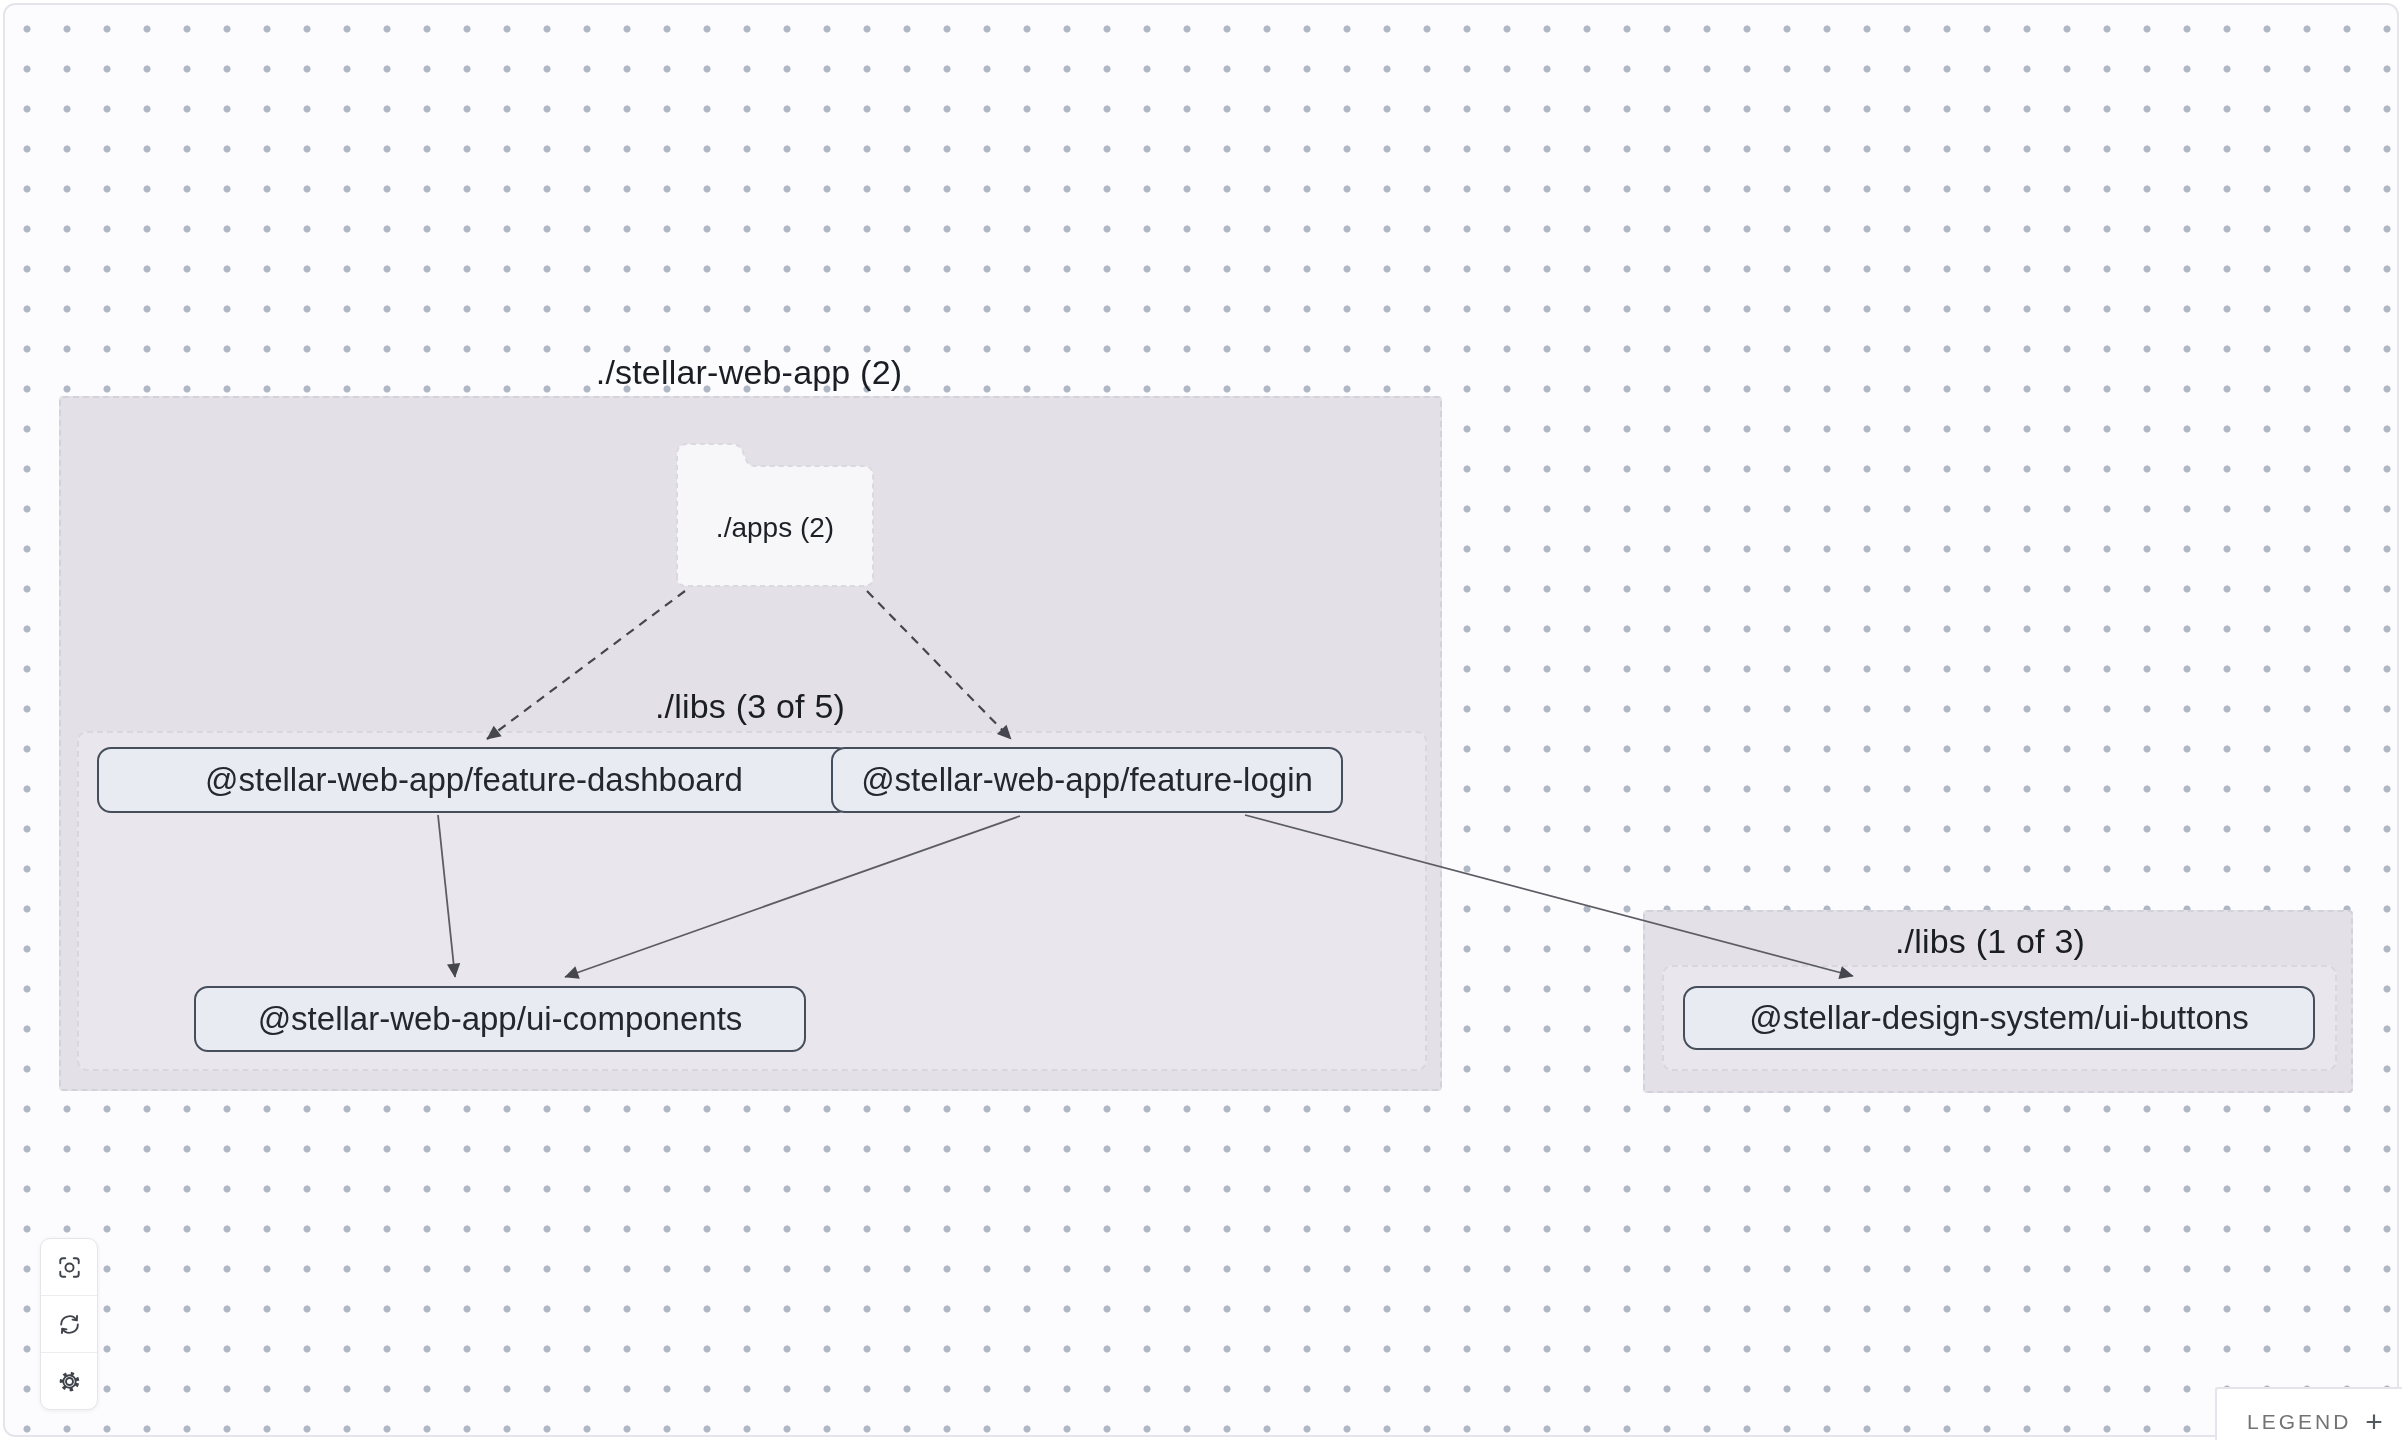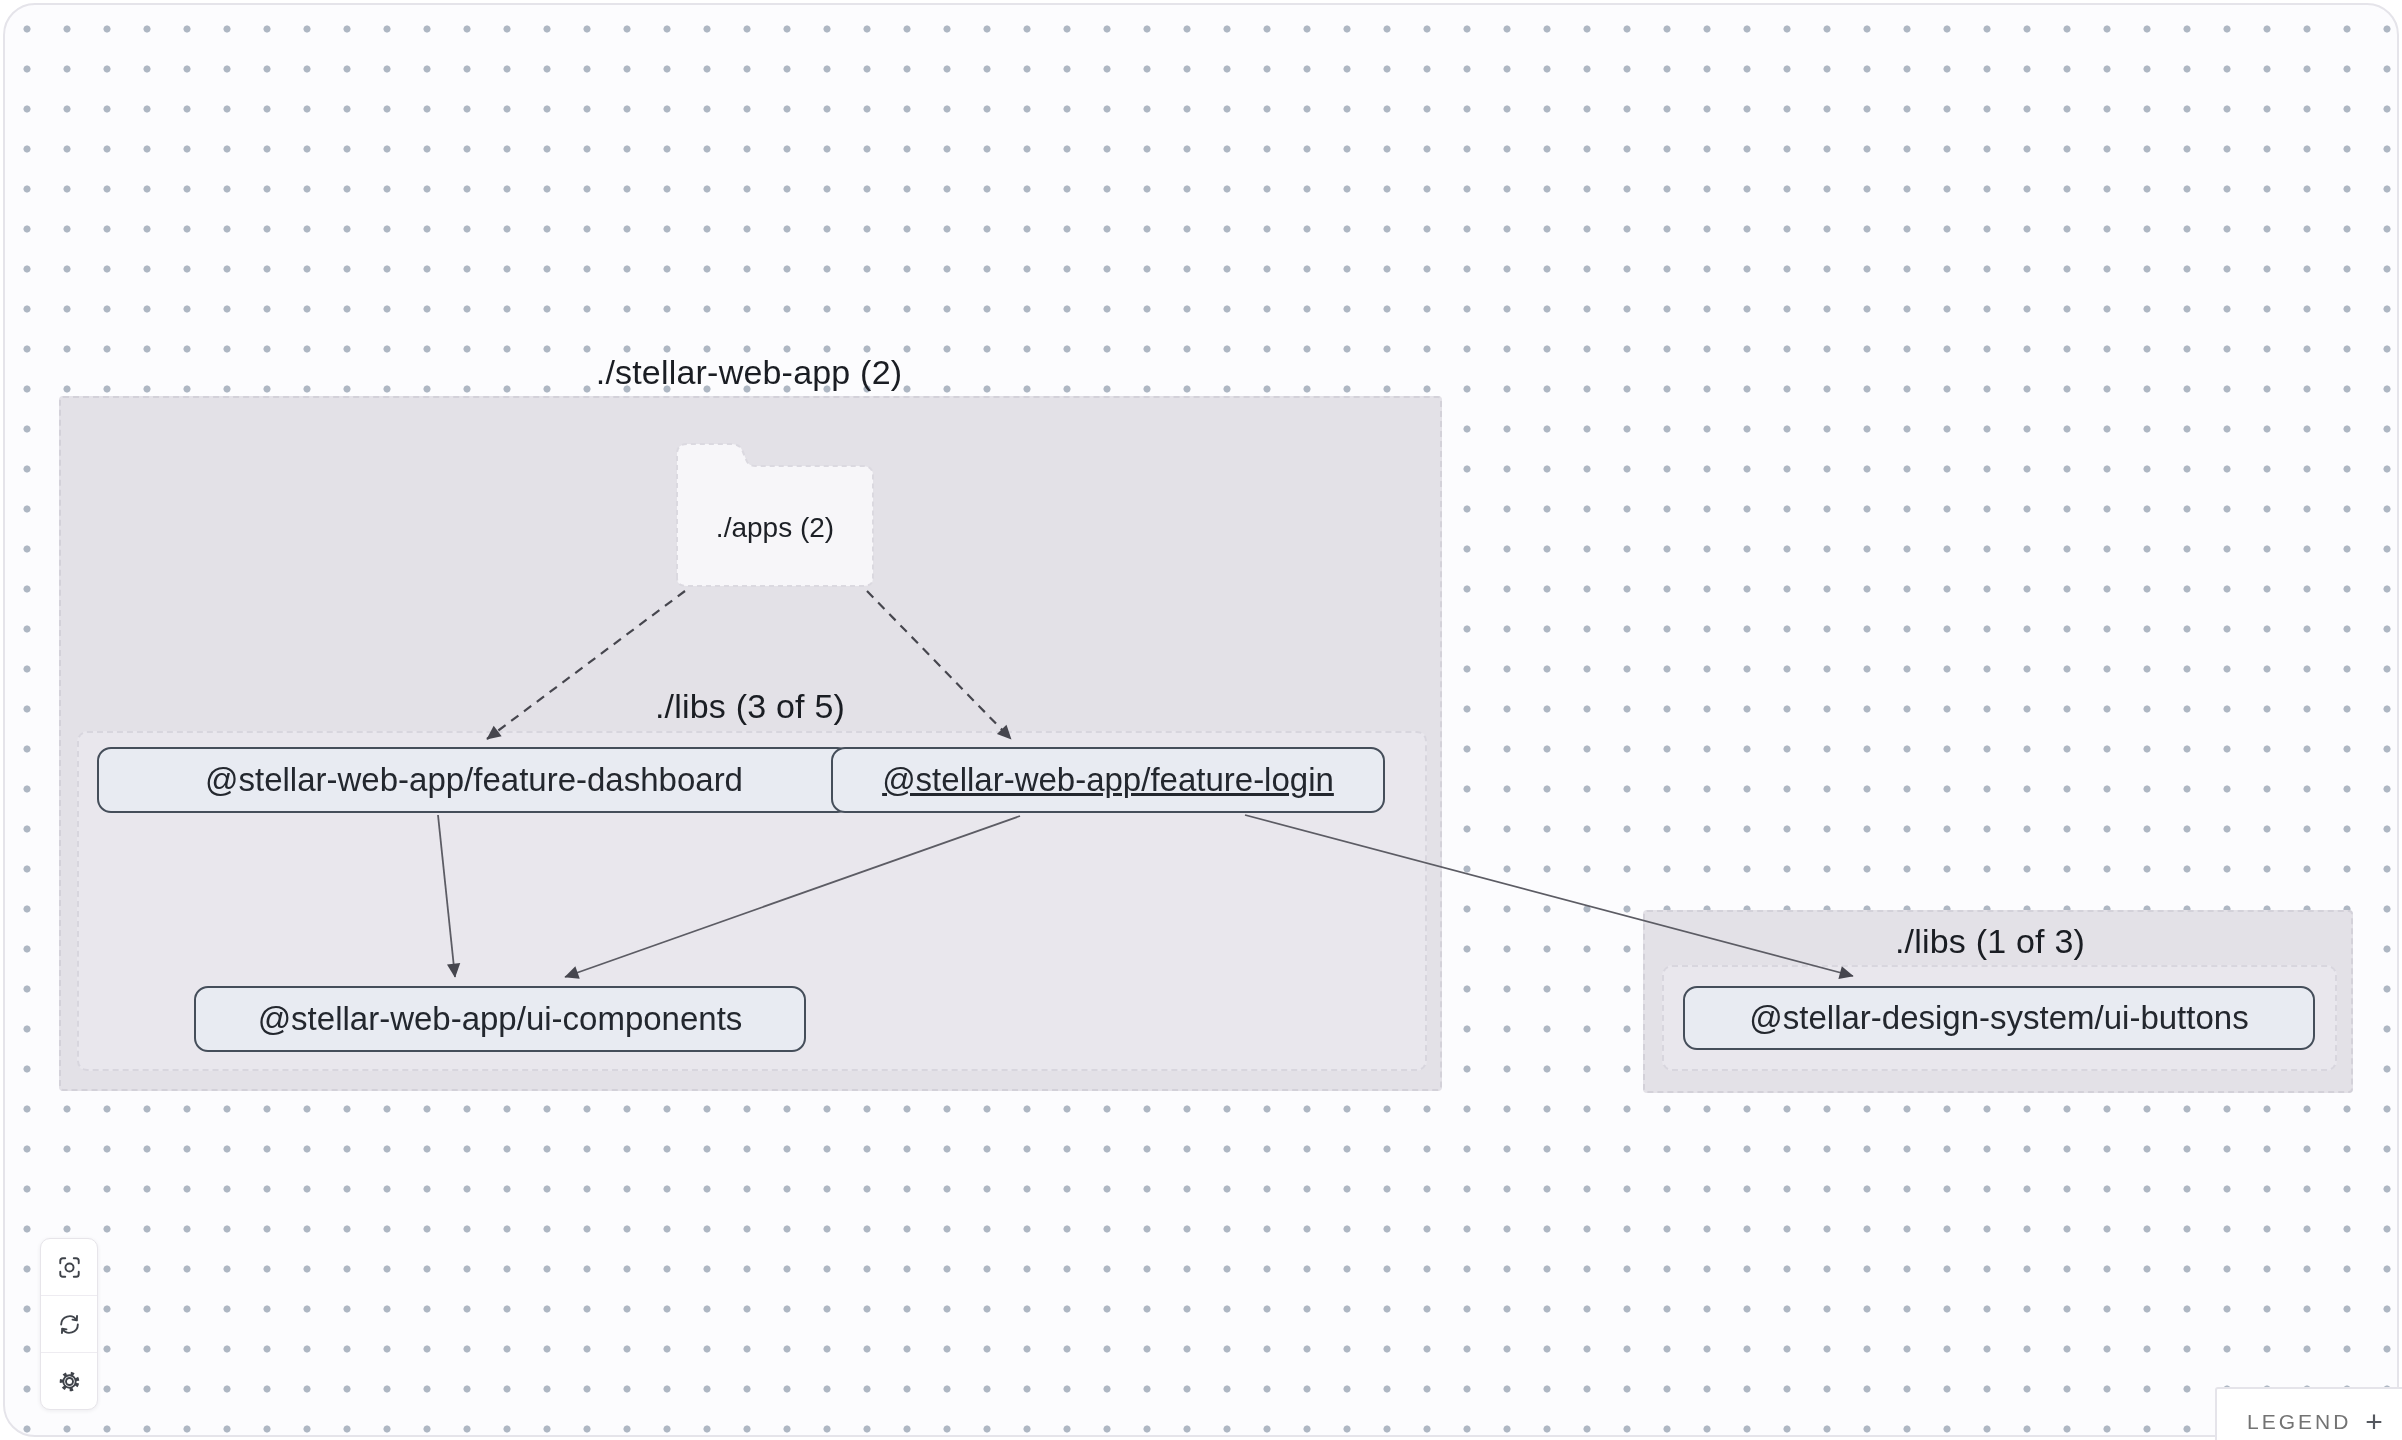--- a/index.html
+++ b/index.html
@@ -1,19 +1,19 @@
 <!DOCTYPE html>
 <html><head>
 <meta charset="utf-8">
 <style>
   html,body{margin:0;padding:0;background:#ffffff;}
   body{width:2402px;height:1440px;position:relative;overflow:hidden;
        font-family:"Liberation Sans", sans-serif;}
   .canvas{position:absolute;left:3px;top:3px;right:3px;bottom:3px;
-          border:2px solid #e5e4ea;border-radius:32px;
+          border:2px solid #e5e4ea;border-radius:12px;
           background-color:#fcfcfe;
           background-image:radial-gradient(circle, #aeb7c3 3.2px, rgba(174,183,195,0) 3.9px);
           background-size:40px 40px;background-position:2px 4px;}
   .group{position:absolute;background:#e3e1e7;border:2px dashed #d3d1d9;border-radius:4px;box-sizing:border-box;}
   .subgroup{position:absolute;background:#e9e7ed;border:2px dashed #d8d6de;border-radius:10px;box-sizing:border-box;}
   .glabel{position:absolute;transform:translateX(-50%);white-space:nowrap;
           font-size:34px;color:#1a1d23;letter-spacing:0.2px;}
   .gnode{position:absolute;background:#e8ebf2;border:2.5px solid #454e5a;border-radius:14px;
          box-sizing:border-box;display:flex;align-items:center;justify-content:center;
          font-size:33px;color:#23272e;white-space:nowrap;cursor:pointer;}
@@ -66,21 +66,21 @@
 
   <div class="folder-wrap" style="left:670px;top:437px;width:200px;height:146px;">
     <svg width="200" height="146" viewBox="0 0 200 146">
       <path d="M2 136 V12 Q2 2 12 2 H56 Q65 2 67.5 9 L71.5 18.5 Q73.5 24 81 24 H188
                Q198 24 198 34 V136 Q198 144 188 144 H12 Q2 144 2 136 Z" fill="#f7f6f9" stroke="#dbd9e0" stroke-width="2" stroke-dasharray="5 4"></path>
     </svg>
     <div class="folder-label">./apps (2)</div>
   </div>
 
   <div class="gnode" style="left:92px;top:742px;width:754px;height:66px;">@stellar-web-app/feature-dashboard</div>
-  <div class="gnode" style="left:826px;top:742px;width:554px;height:66px;text-decoration:underline;">@stellar-web-app/feature-login</div>
+  <div class="gnode" style="left:826px;top:742px;width:512px;height:66px;">@stellar-web-app/feature-login</div>
   <div class="gnode" style="left:149px;top:981px;width:612px;height:66px;margin-left:40px;">@stellar-web-app/ui-components</div>
   <div class="gnode" style="left:1678px;top:981px;width:632px;height:64px;">@stellar-design-system/ui-buttons</div>
 
   <div class="toolbar">
     <button class="tbtn">
       <svg viewBox="0 0 24 24" fill="none" stroke="#3f434a" stroke-width="1.7" stroke-linecap="round">
         <path d="M3.8 8.2 V6.1 Q3.8 3.8 6.1 3.8 H8.2"></path>
         <path d="M15.8 3.8 H17.9 Q20.2 3.8 20.2 6.1 V8.2"></path>
         <path d="M20.2 15.8 V17.9 Q20.2 20.2 17.9 20.2 H15.8"></path>
         <path d="M8.2 20.2 H6.1 Q3.8 20.2 3.8 17.9 V15.8"></path>

